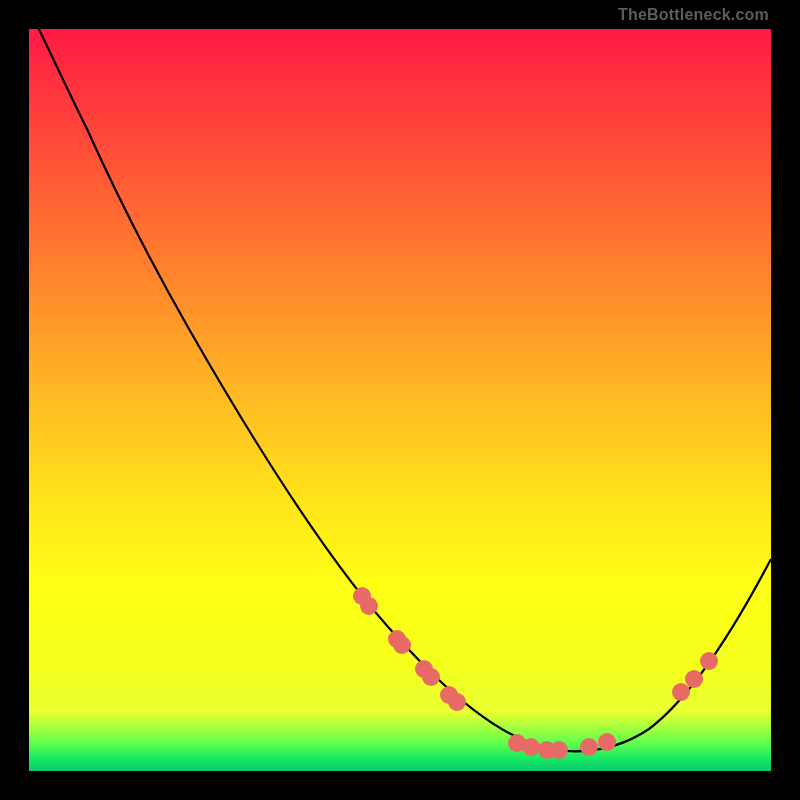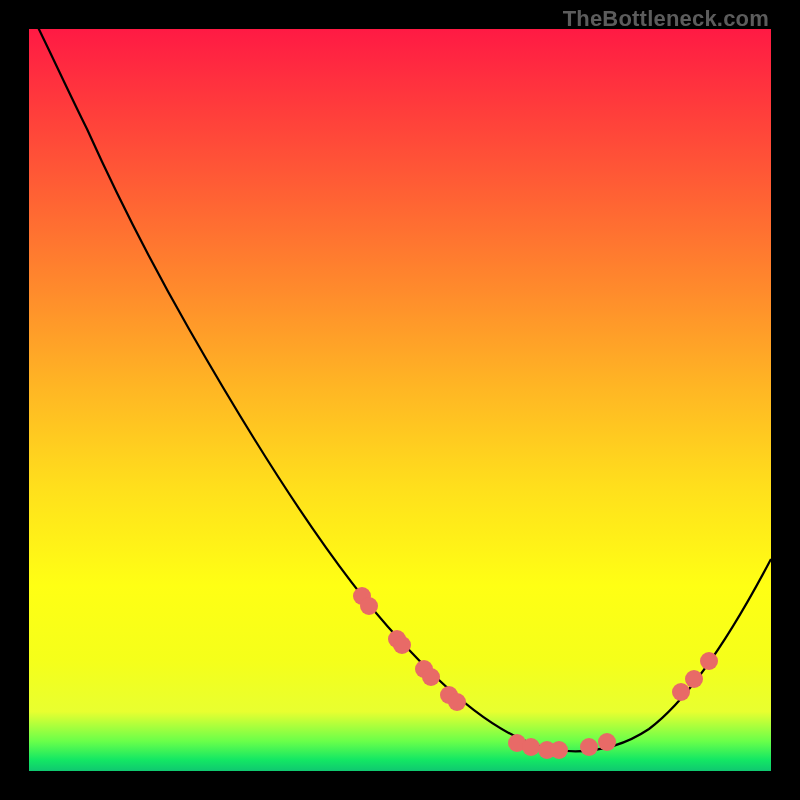--- a/index.html
+++ b/index.html
@@ -36,21 +36,21 @@
       #69ff4a 96%,
       #13e764 98.5%,
       #0fc870 100%
     );
   }
   .watermark {
     position: absolute;
     right: 31px;
     top: 6px;
     font-family: Arial, Helvetica, sans-serif;
-    font-size: 22px;
+    font-size: 16px;
     font-weight: bold;
     color: #5c5c5c;
     letter-spacing: 0.2px;
   }
   svg.curve {
     position: absolute;
     left: 0;
     top: 0;
     width: 100%;
     height: 100%;

